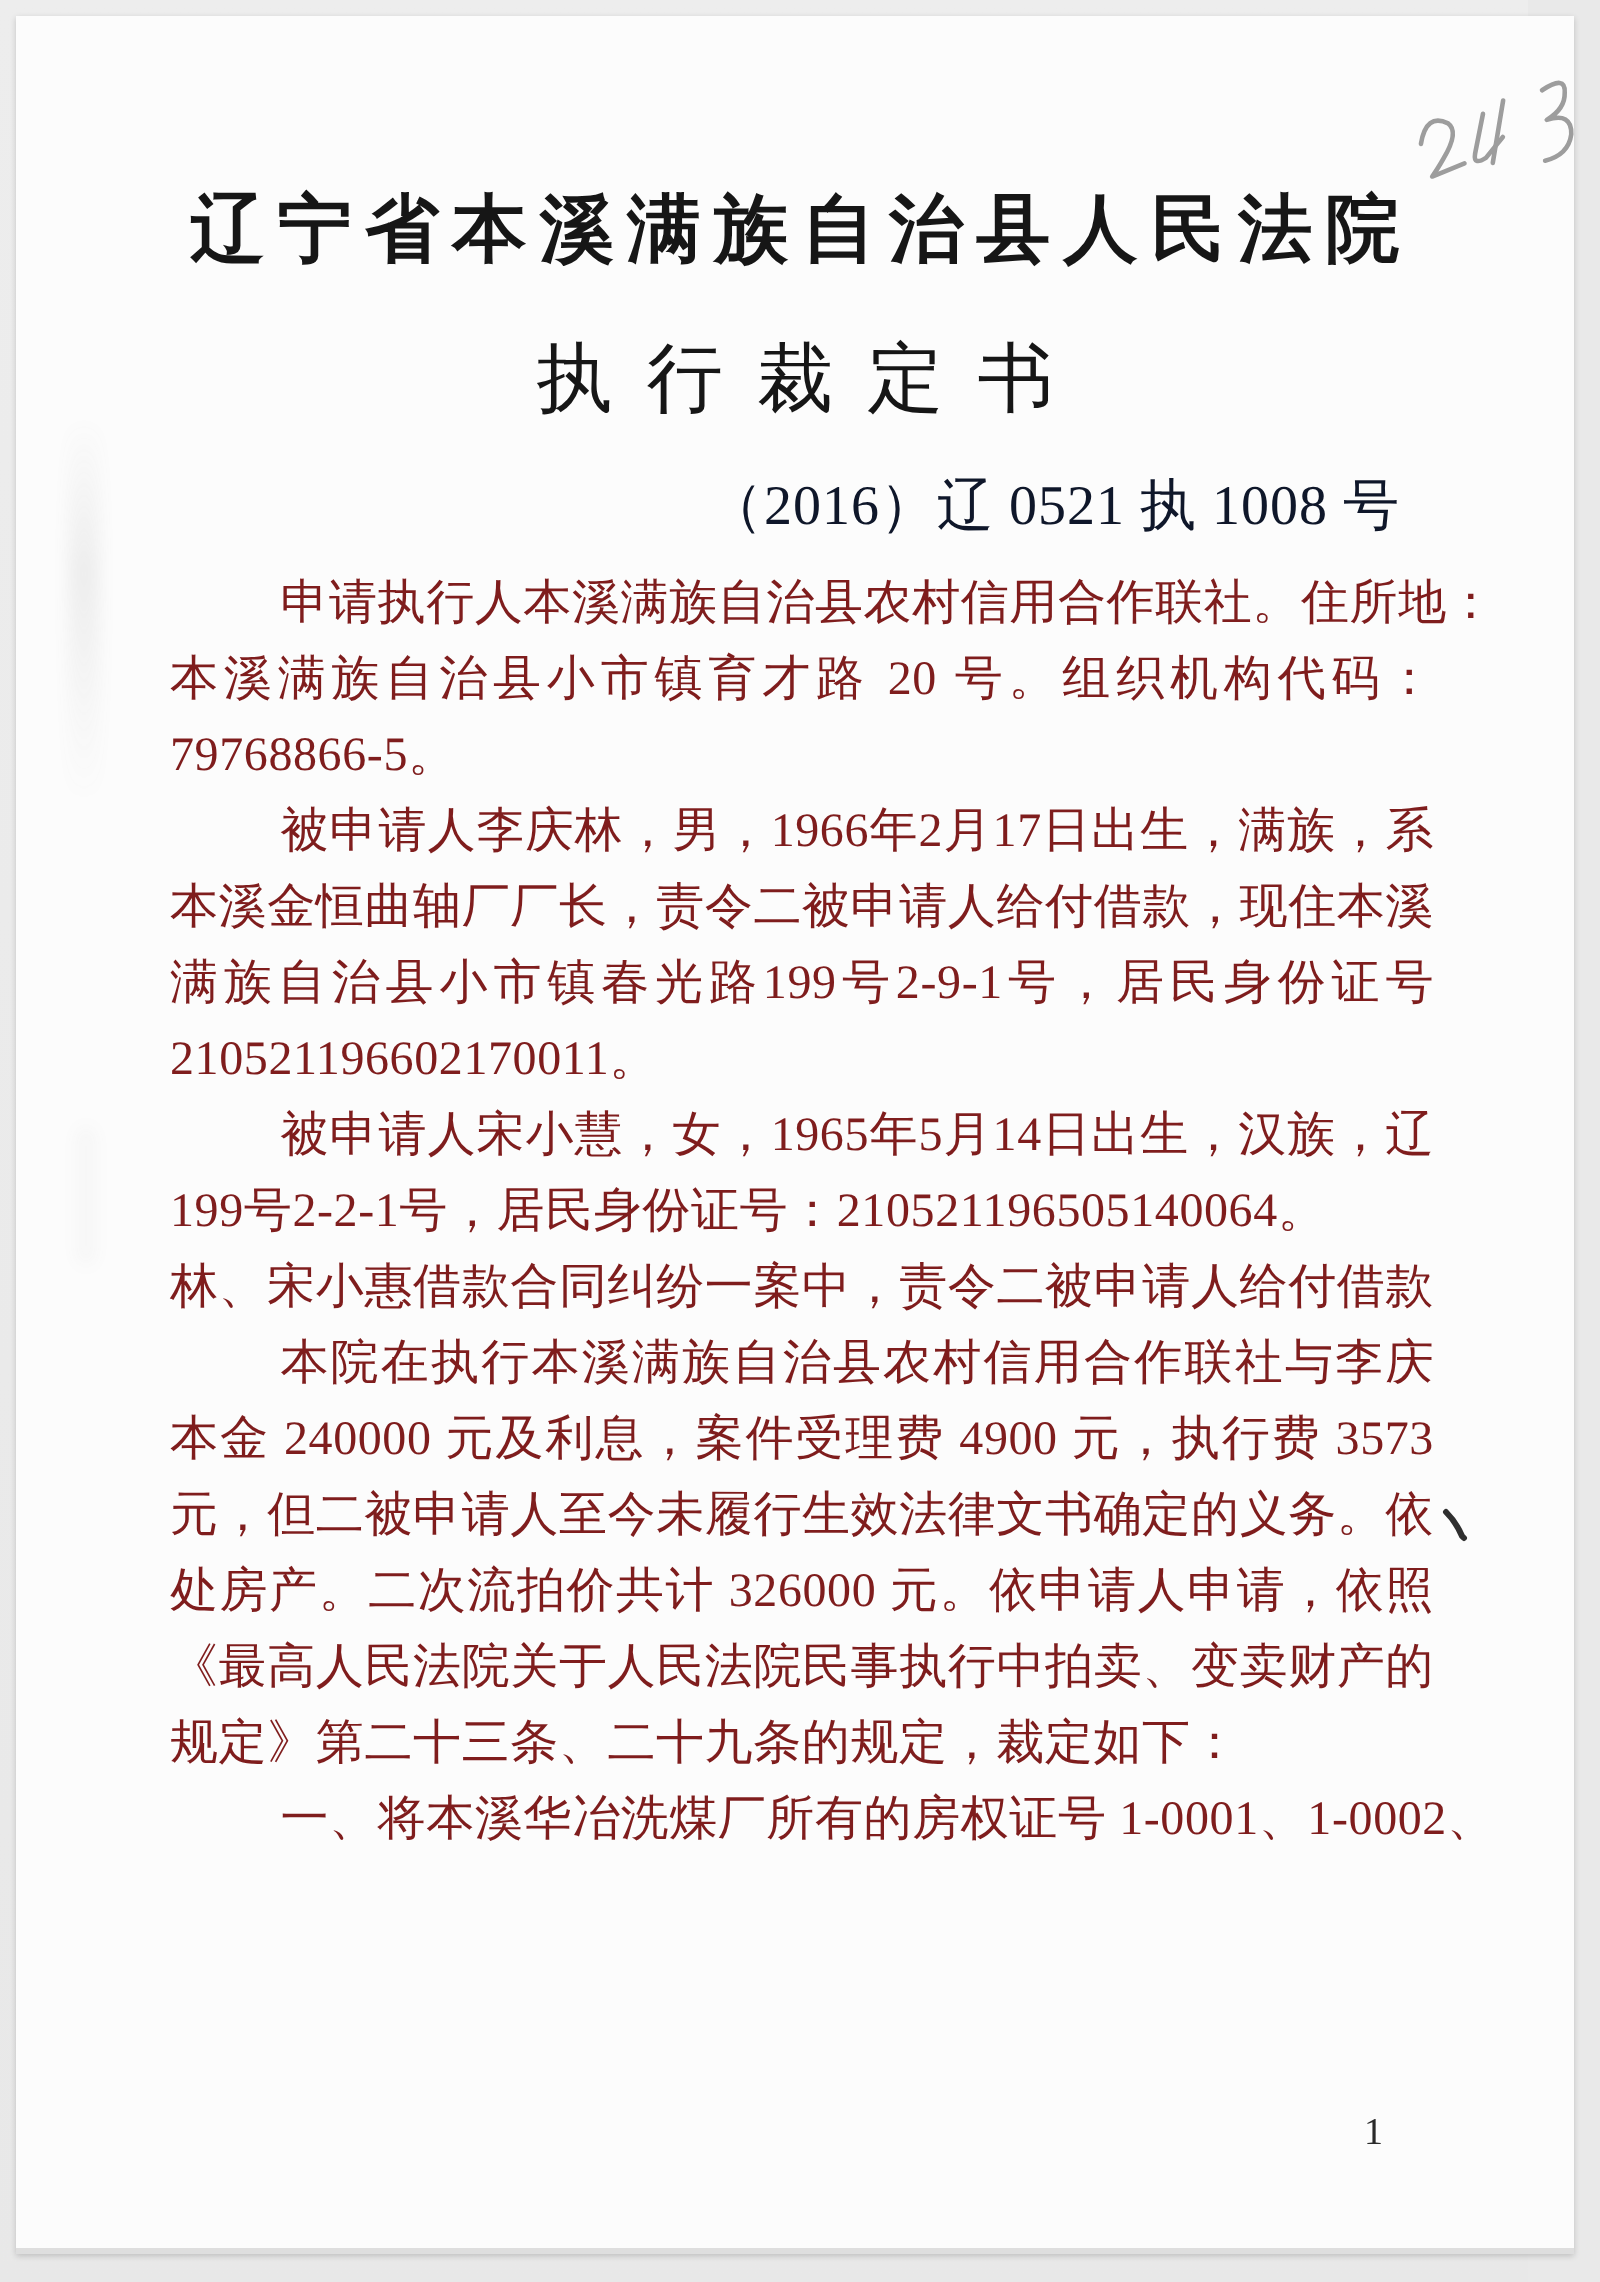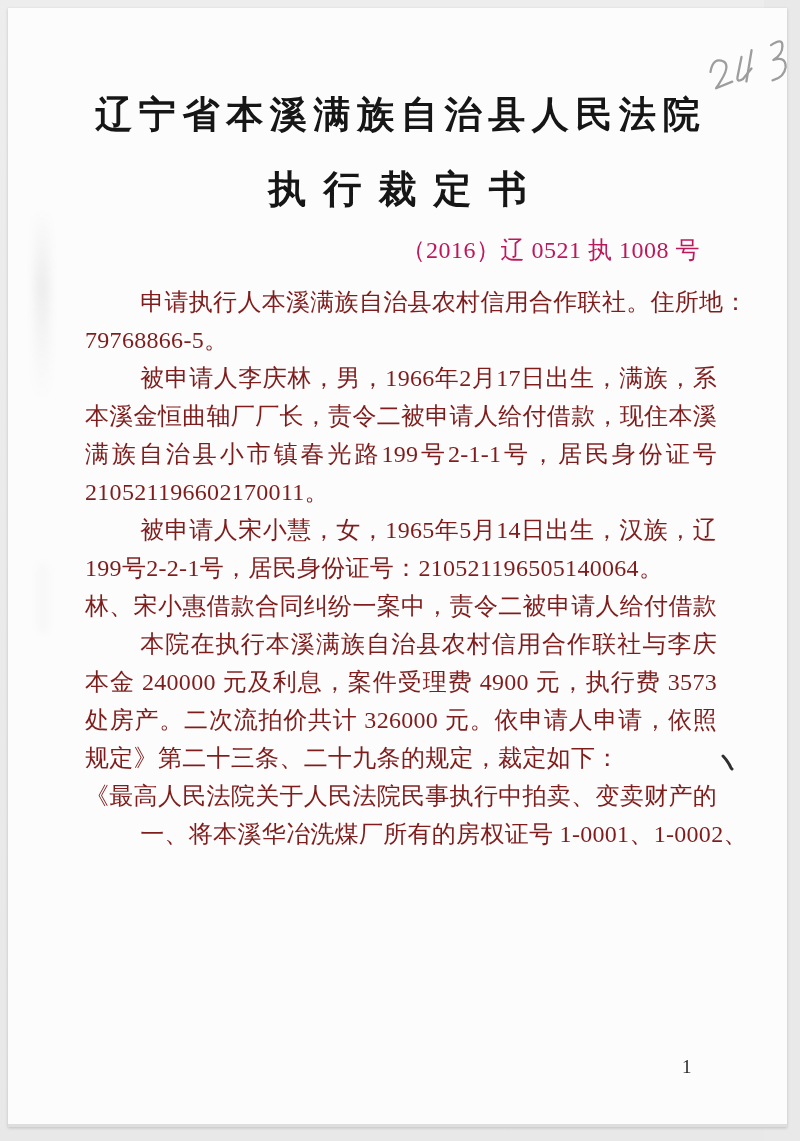--- a/index.html
+++ b/index.html
@@ -82,33 +82,33 @@
   }
   .doc-title {
     position: absolute;
     top: 156px;
     left: 0;
     width: 100%;
     margin: 0;
     text-align: center;
     font-family: "Liberation Sans", sans-serif;
     font-size: 38px;
-    font-weight: 700;
+    font-weight: 400;
     letter-spacing: 0.45em;
     text-indent: 0.45em;
     color: #161616;
     white-space: nowrap;
   }
   .case-number {
     position: absolute;
     top: 226px;
     right: 87px;
-    font-size: 24px;
+    font-size: 28px;
     letter-spacing: 0.5px;
-    color: #be185d;
+    color: #0f172a;
     white-space: nowrap;
   }
   .doc-body {
     position: absolute;
     top: 275px;
     left: 77px;
     width: 632px;
   }
   .para {
     margin: 0;
@@ -167,39 +167,41 @@
       </g>
     </svg>
 
     <h1 class="court-name">辽宁省本溪满族自治县人民法院</h1>
     <h2 class="doc-title">执行裁定书</h2>
     <div class="case-number">（2016）辽 0521 执 1008 号</div>
 
     <div class="doc-body">
         <div class="para">
           <div class="line indent fill">申请执行人本溪满族自治县农村信用合作联社。住所地：</div>
+          <div class="line fill">本溪满族自治县小市镇育才路 20 号。组织机构代码：</div>
           <div class="line">79768866-5。</div>
         </div>
         <div class="para">
           <div class="line indent fill">被申请人李庆林，男，1966年2月17日出生，满族，系</div>
           <div class="line fill">本溪金恒曲轴厂厂长，责令二被申请人给付借款，现住本溪</div>
-          <div class="line fill">满族自治县小市镇春光路199号2-1-1号，居民身份证号</div>
+          <div class="line fill">满族自治县小市镇春光路199号2-9-1号，居民身份证号</div>
           <div class="line">210521196602170011。</div>
         </div>
         <div class="para">
           <div class="line indent fill">被申请人宋小慧，女，1965年5月14日出生，汉族，辽</div>
           <div class="line">199号2-2-1号，居民身份证号：210521196505140064。</div>
         </div>
         <div class="para">
           <div class="line fill">林、宋小惠借款合同纠纷一案中，责令二被申请人给付借款</div>
           <div class="line indent fill">本院在执行本溪满族自治县农村信用合作联社与李庆</div>
           <div class="line fill">本金 240000 元及利息，案件受理费 4900 元，执行费 3573</div>
+          <div class="line fill">元，但二被申请人至今未履行生效法律文书确定的义务。依</div>
           <div class="line fill">处房产。二次流拍价共计 326000 元。依申请人申请，依照</div>
+          <div class="line fill">《最高人民法院关于人民法院民事执行中拍卖、变卖财产的</div>
           <div class="line">规定》第二十三条、二十九条的规定，裁定如下：</div>
-          <div class="line fill">《最高人民法院关于人民法院民事执行中拍卖、变卖财产的</div>
         </div>
         <div class="para">
           <div class="line indent fill">一、将本溪华冶洗煤厂所有的房权证号 1-0001、1-0002、</div>
         </div>
       </div>
 
     <svg class="pencil-tick" width="16" height="18" viewBox="0 0 16 18">
       <path d="M3,2 q5,5 8,12 l1,1" fill="none" stroke="#2f2f2f" stroke-width="3" stroke-linecap="round"></path>
     </svg>
 

